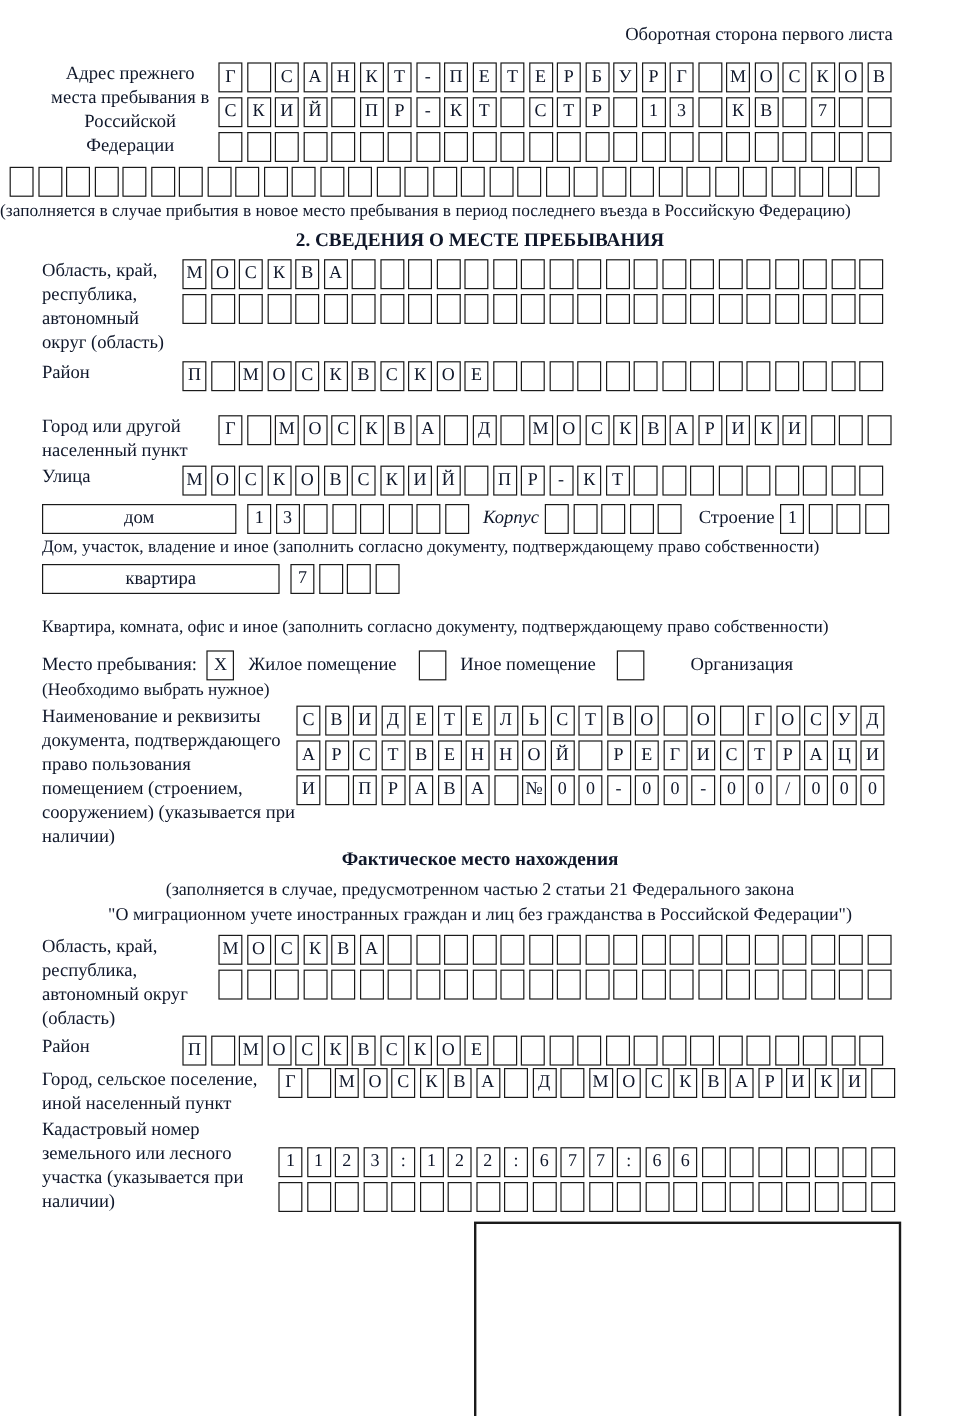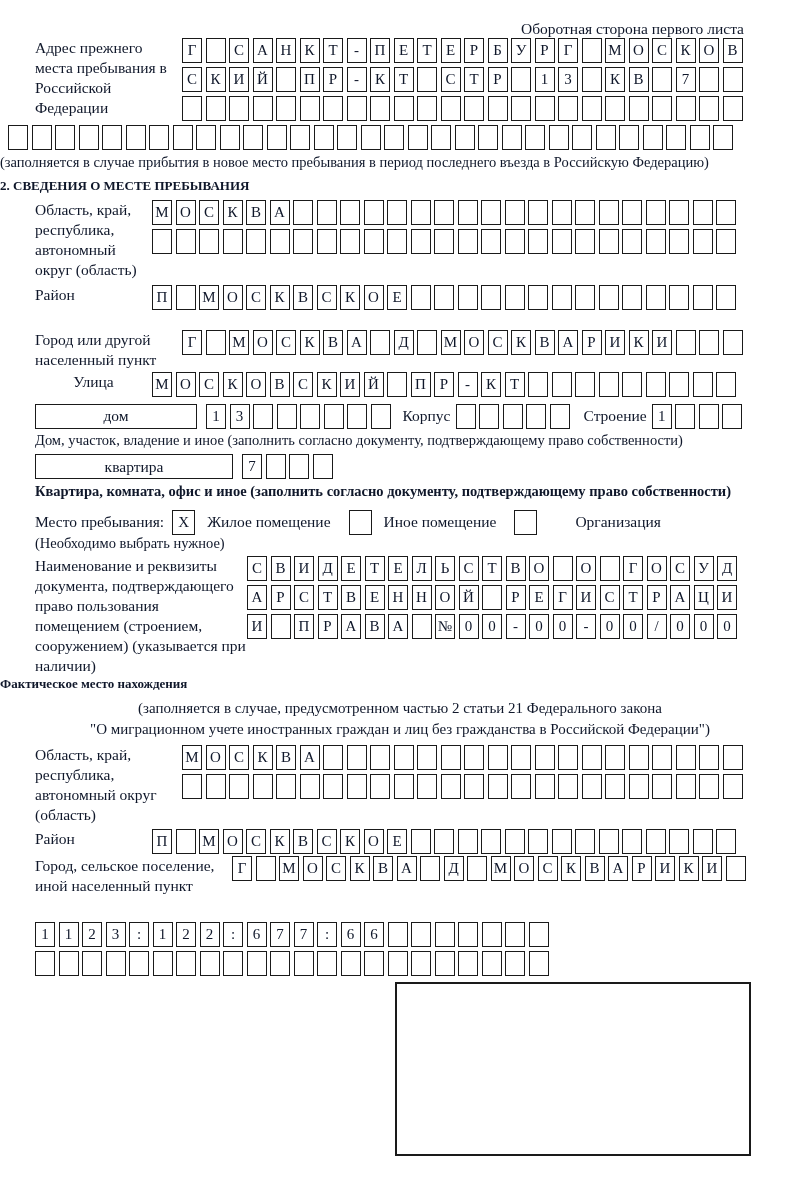--- a/index.html
+++ b/index.html
@@ -15,21 +15,21 @@
   .cellrow{ display:flex;gap:3.5px; }
   .cell{
     width:18px;height:23px;border:1.6px solid #1a1a1a;
     display:flex;align-items:center;justify-content:center;
     font-size:15px;font-family:"Liberation Serif",serif;flex:0 0 auto;
     background:#fff;
   }
   .fullrow{ margin:4px 0 0 8px; }
   .caption{ font-size:14.5px; }
   .caption.center{ }
-  .sec-title{ font-size:13px;font-weight:bold;margin:7px 0 6px 0; }
+  .sec-title{ text-align:center;font-size:16px;font-weight:bold;margin:7px 0 6px 0; }
   .bigbox{
     height:23px;border:1.6px solid #1a1a1a;display:flex;align-items:center;
     justify-content:center;font-size:15.5px;background:#fff;flex:0 0 auto;
   }
   .inline-lbl{ font-size:15.5px;line-height:26px;flex:0 0 auto; }
   .chk{
     width:21px;height:23px;border:1.6px solid #1a1a1a;display:flex;
     align-items:center;justify-content:center;font-size:15px;flex:0 0 auto;background:#fff;
   }
   .mesto-row{ display:flex;align-items:center;margin:9px 0 0 35px; }
@@ -39,21 +39,21 @@
   }
   .fact-cap{ text-align:center;font-size:15px;line-height:21px; }
 </style>
 </head>
 <body>
 
 <div class="page">
 
   <div class="hdr-note">Оборотная сторона первого листа</div>
 
-  <div class="block" style="">
+  <div class="block" style="margin-top:14px;text-align:center;">
     <div class="lbl w147">Адрес прежнего места пребывания в Российской Федерации</div>
     <div class="rows">
       <div class="cellrow">
           <span class="cell">Г</span>
           <span class="cell"></span>
           <span class="cell">С</span>
           <span class="cell">А</span>
           <span class="cell">Н</span>
           <span class="cell">К</span>
           <span class="cell">Т</span>
@@ -280,21 +280,21 @@
         <span class="cell">Р</span>
         <span class="cell">И</span>
         <span class="cell">К</span>
         <span class="cell">И</span>
         <span class="cell"></span>
         <span class="cell"></span>
         <span class="cell"></span>
       </div>
   </div>
 
-  <div class="block" style="margin-top:2px;text-align:center;">
+  <div class="block" style="margin-top:2px;">
     <div class="lbl w117">Улица</div>
     <div class="cellrow">
         <span class="cell">М</span>
         <span class="cell">О</span>
         <span class="cell">С</span>
         <span class="cell">К</span>
         <span class="cell">О</span>
         <span class="cell">В</span>
         <span class="cell">С</span>
         <span class="cell">К</span>
@@ -323,21 +323,21 @@
     <div class="cellrow" style="margin-left:9px;">
         <span class="cell">1</span>
         <span class="cell">3</span>
         <span class="cell"></span>
         <span class="cell"></span>
         <span class="cell"></span>
         <span class="cell"></span>
         <span class="cell"></span>
         <span class="cell"></span>
       </div>
-    <div class="inline-lbl" style="margin:0 5px 0 12px;">Корпус</div>
+    <div class="inline-lbl" style="margin:0 5px 0 12px;font-style:italic;">Корпус</div>
     <div class="cellrow">
         <span class="cell"></span>
         <span class="cell"></span>
         <span class="cell"></span>
         <span class="cell"></span>
         <span class="cell"></span>
       </div>
     <div class="inline-lbl" style="margin:0 5px 0 14px;">Строение</div>
     <div class="cellrow">
         <span class="cell">1</span>
@@ -350,21 +350,21 @@
 
   <div class="block" style="margin-top:5px;align-items:center;">
     <div class="bigbox" style="width:196px;">квартира</div>
     <div class="cellrow" style="margin-left:9px;">
         <span class="cell">7</span>
         <span class="cell"></span>
         <span class="cell"></span>
         <span class="cell"></span>
       </div>
   </div>
-  <div class="caption" style="margin:4px 0 0 35px;font-weight:bold;">Квартира, комната, офис и иное (заполнить согласно документу, подтверждающему право собственности)</div>
+  <div class="caption" style="margin:20px 0 0 35px;">Квартира, комната, офис и иное (заполнить согласно документу, подтверждающему право собственности)</div>
 
   <div class="mesto-row">
     <span class="inline-lbl">Место пребывания:</span>
     <span class="chk" style="margin-left:8px;">X</span>
     <span class="inline-lbl" style="margin-left:12px;">Жилое помещение</span>
     <span class="chk" style="margin-left:18px;"></span>
     <span class="inline-lbl" style="margin-left:12px;">Иное помещение</span>
     <span class="chk" style="margin-left:18px;"></span>
     <span class="inline-lbl" style="margin-left:38px;">Организация</span>
   </div>
@@ -560,20 +560,21 @@
         <span class="cell">А</span>
         <span class="cell">Р</span>
         <span class="cell">И</span>
         <span class="cell">К</span>
         <span class="cell">И</span>
         <span class="cell"></span>
       </div>
   </div>
 
   <div class="block" style="margin-top:2px;">
+    <div class="lbl w197">Кадастровый номер земельного или лесного участка (указывается при наличии)</div>
     <div class="rows" style="margin-top:24px;">
       <div class="cellrow">
           <span class="cell">1</span>
           <span class="cell">1</span>
           <span class="cell">2</span>
           <span class="cell">3</span>
           <span class="cell">:</span>
           <span class="cell">1</span>
           <span class="cell">2</span>
           <span class="cell">2</span>

